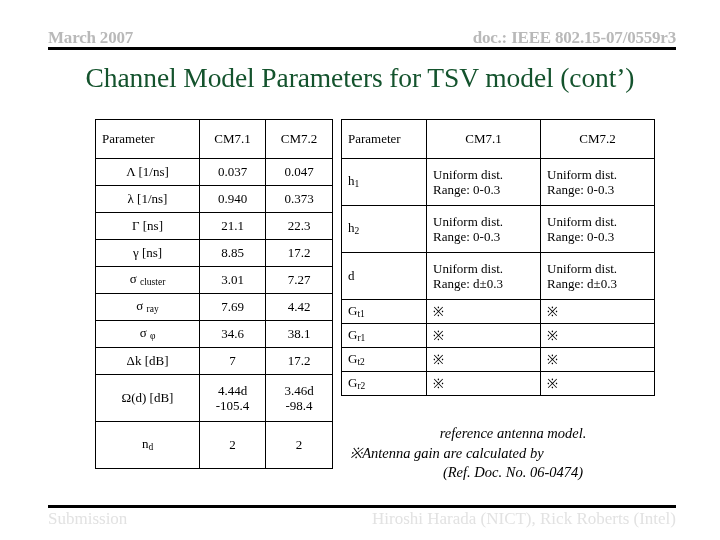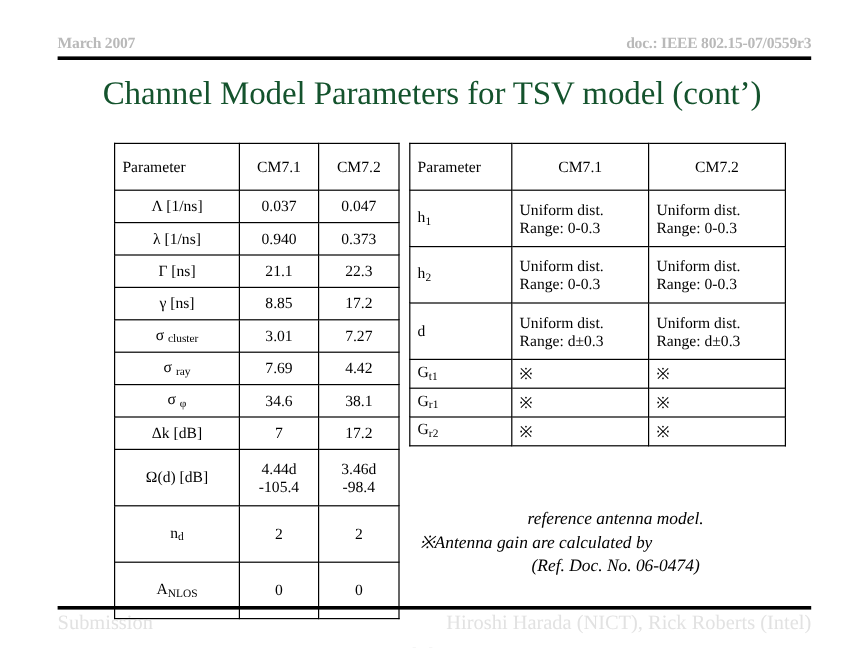--- a/index.html
+++ b/index.html
@@ -20,21 +20,21 @@
     position: absolute;
     left: 48px;
     top: 28px;
     width: 628px;
     height: 22px;
   }
   #slide-header .hdr-left,
   #slide-header .hdr-right {
     position: absolute;
     top: 0;
-    font-size: 13px;
+    font-size: 17px;
     font-weight: bold;
     color: #b9b9b9;
     white-space: nowrap;
     letter-spacing: -0.2px;
   }
   #slide-header .hdr-left { left: 0; }
   #slide-header .hdr-right { right: 0; }
   #header-rule {
     position: absolute;
     left: 48px;
@@ -239,25 +239,20 @@
         <span>-98.4</span>
       </td>
     </tr>
 
     <tr class="r2">
       <td class="c-center"><span class="sym">n</span><sub>d</sub></td>
       <td class="c-center">2</td>
       <td class="c-center">2</td>
     </tr>
 
-    <tr class="r2">
-      <td class="c-center"><span class="sym">A</span><sub>NLOS</sub></td>
-      <td class="c-center">0</td>
-      <td class="c-center">0</td>
-    </tr>
   </tbody>
 </table>
 
 <table id="table-right" class="param-table">
   <colgroup>
       <col class="k">
       <col class="v1">
       <col class="v2">
     </colgroup>
   <tbody>
@@ -308,20 +303,25 @@
       <td class="c-left mark">※</td>
       <td class="c-left mark">※</td>
     </tr>
 
     <tr class="r">
       <td class="c-left"><span class="sym">G</span><sub>r1</sub></td>
       <td class="c-left mark">※</td>
       <td class="c-left mark">※</td>
     </tr>
 
+    <tr class="r">
+      <td class="c-left"><span class="sym">G</span><sub>t2</sub></td>
+      <td class="c-left mark">※</td>
+      <td class="c-left mark">※</td>
+    </tr>
 
     <tr class="r">
       <td class="c-left"><span class="sym">G</span><sub>r2</sub></td>
       <td class="c-left mark">※</td>
       <td class="c-left mark">※</td>
     </tr>
   </tbody>
 </table>
 
 <div id="footnote">

